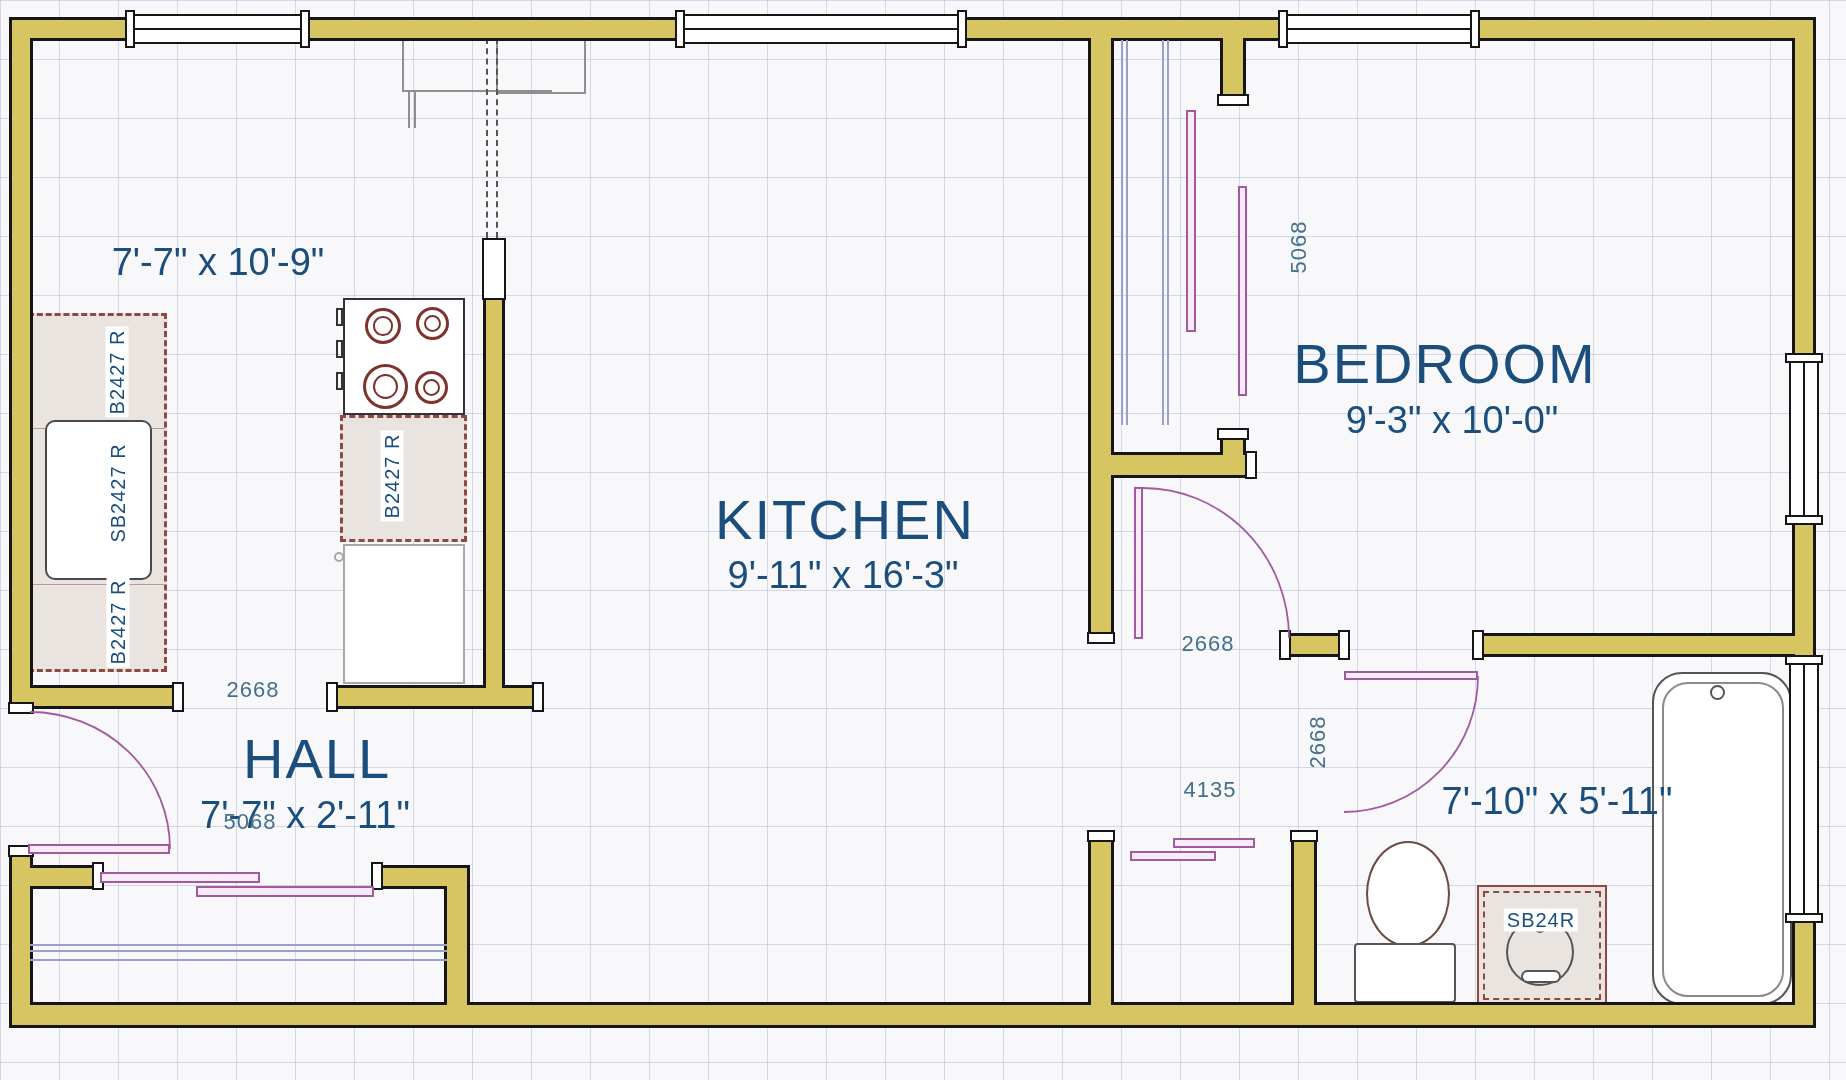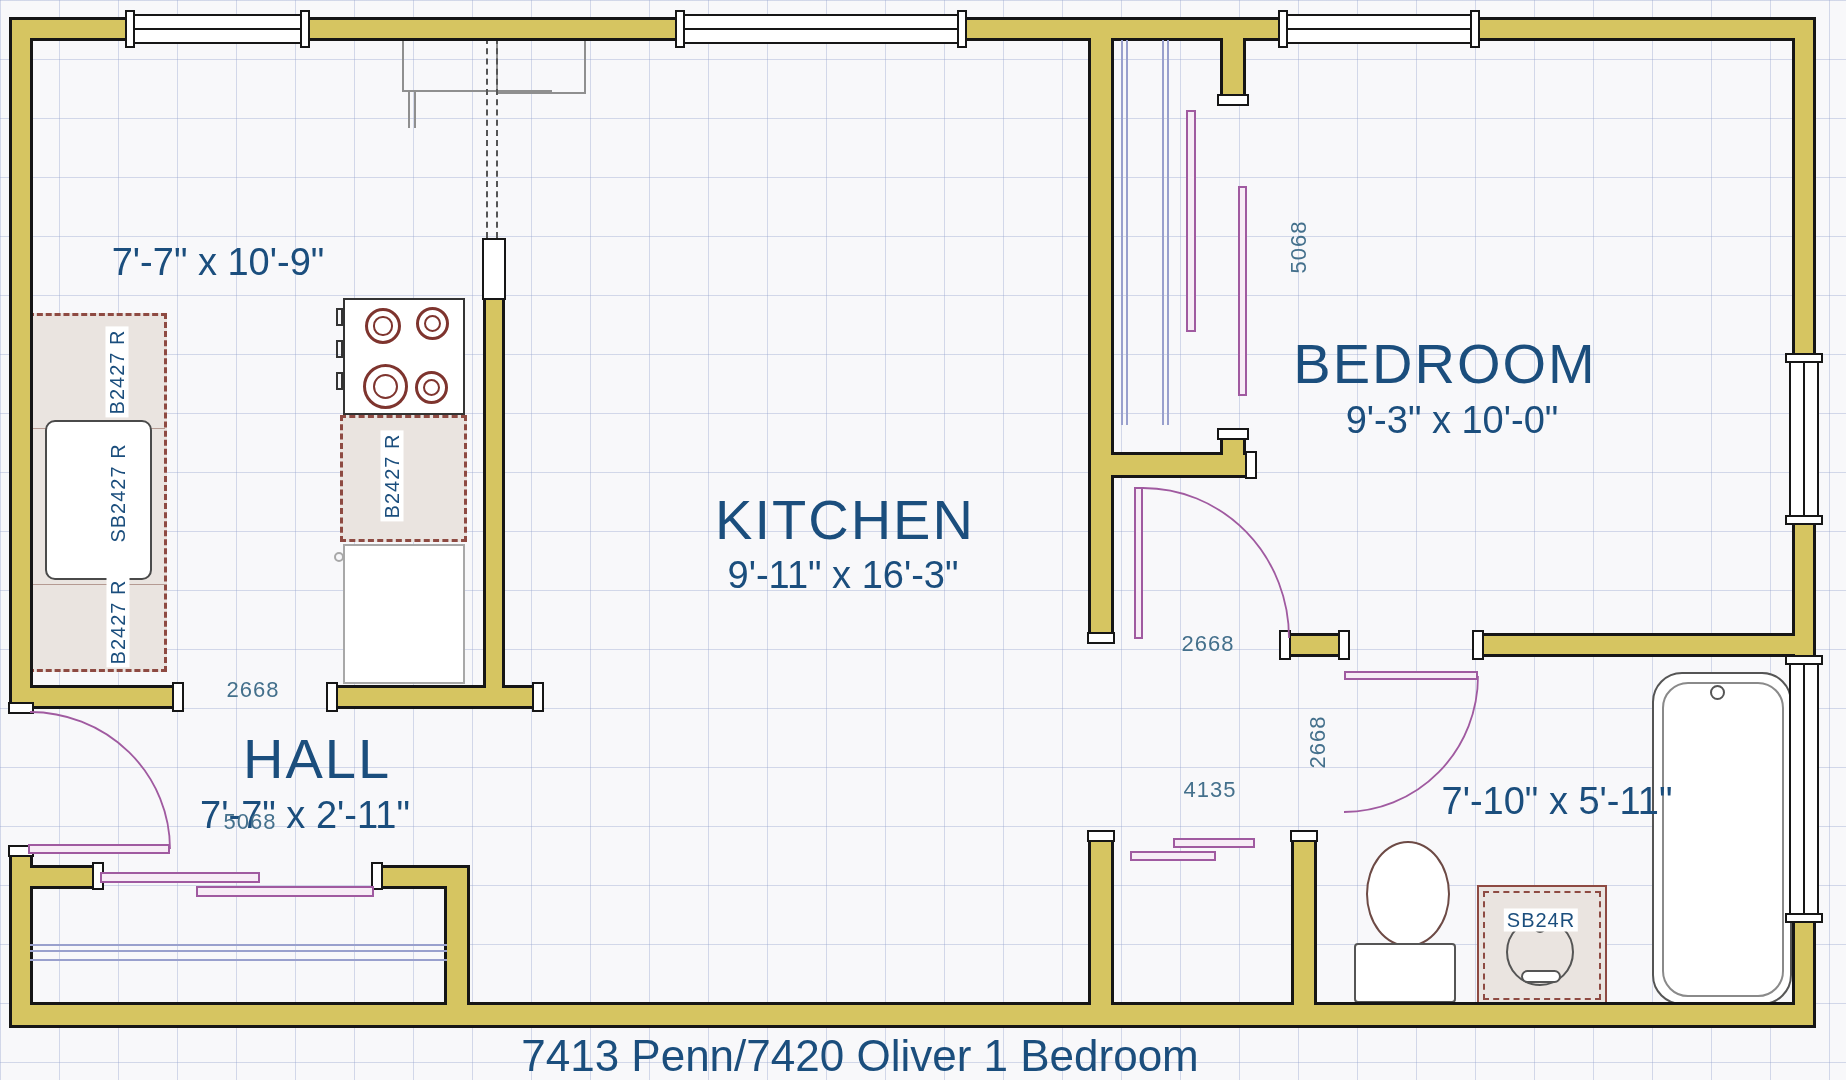--- a/index.html
+++ b/index.html
@@ -112,21 +112,20 @@
   </svg>
 
   <div class="lbl room-dims" style="left:218px;top:262px;">7'-7" x 10'-9"</div>
   <div class="lbl room-name" style="left:845px;top:519px;">KITCHEN</div>
   <div class="lbl room-dims" style="left:843px;top:575px;">9'-11" x 16'-3"</div>
   <div class="lbl room-name" style="left:1445px;top:363px;">BEDROOM</div>
   <div class="lbl room-dims" style="left:1452px;top:420px;">9'-3" x 10'-0"</div>
   <div class="lbl room-name" style="left:300px;top:758px;margin-left:17px;">HALL</div>
   <div class="lbl room-dims" style="left:305px;top:815px;">7'-7" x 2'-11"</div>
   <div class="lbl room-dims" style="left:1557px;top:801px;">7'-10" x 5'-11"</div>
-  <div class="lbl plan-title" style="left:860px;top:1056px;">7413 Penn/7420 Oliver 1 Bedroom</div>
 
   <div class="lbl dim" style="left:253px;top:690px;">2668</div>
   <div class="lbl dim" style="left:250px;top:822px;">5068</div>
   <div class="lbl dim" style="left:1208px;top:644px;">2668</div>
   <div class="lbl dim" style="left:1210px;top:790px;">4135</div>
   <div class="lbl dim vert" style="left:1318px;top:742px;">2668</div>
   <div class="lbl dim vert" style="left:1299px;top:247px;">5068</div>
 
   <div class="cab" style="left:117px;top:372px;">B2427 R</div>
   <div class="cab" style="left:118px;top:493px;">SB2427 R</div>

